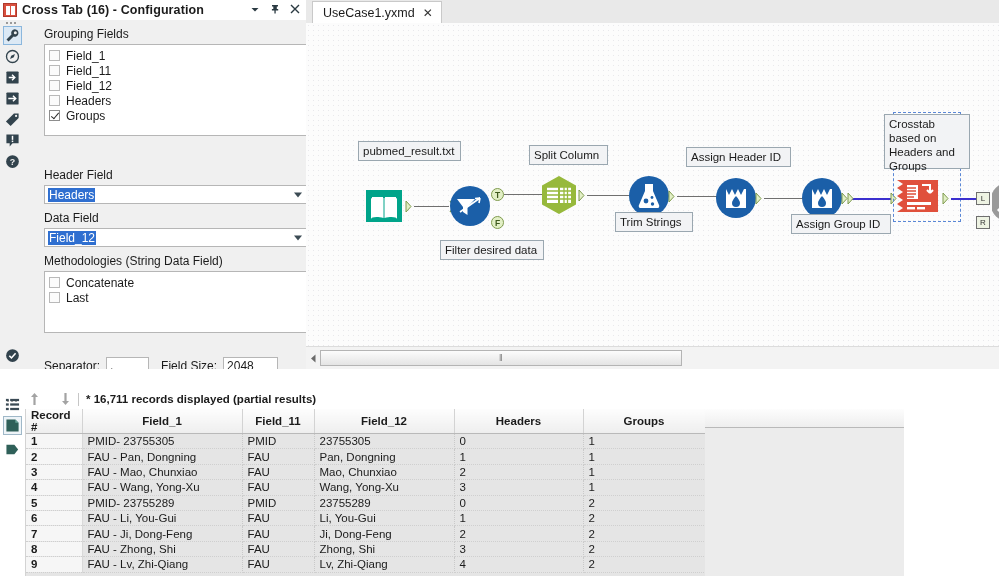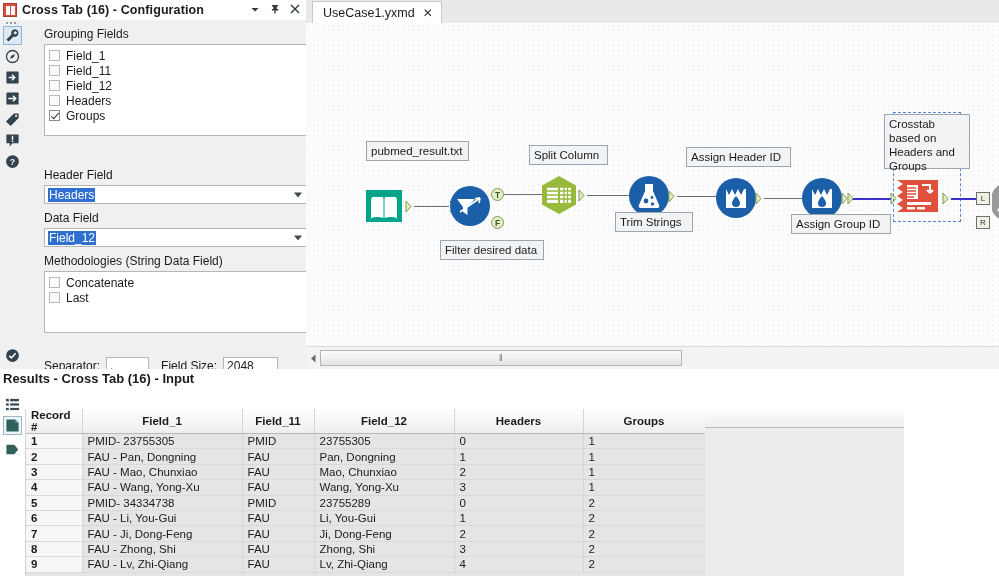--- a/index.html
+++ b/index.html
@@ -413,21 +413,21 @@
 
       <div id="tabstrip">
         <div id="tab1">
           <span class="t-label">UseCase1.yxmd</span>
           <span class="t-close">✕</span>
         </div>
       </div>
 
       <div id="canvas">
 
-        <div class="nlabel" style="left:60px; top:118px; width:103px;">pubmed_result.txt</div>
+        <div class="nlabel" style="left:52px; top:118px; width:103px;">pubmed_result.txt</div>
         <div class="node-icon" style="left:57px; top:162px;">
           <svg width="42" height="42" viewBox="0 0 42 42">
             <path d="M3 5 H39 V37 H3 Z" fill="#00a48a"></path>
             <path d="M9 12 H20 V31 H9 Z M22 12 H33 V31 H22 Z" fill="#ffffff"></path>
             <path d="M20 11 L21 12 L22 11 L22 32 L21 31 L20 32 Z" fill="#00a48a"></path>
             <path d="M11 15 H18 M11 18 H18 M11 21 H18 M24 15 H31 M24 18 H31 M24 21 H31" stroke="#00a48a" stroke-width="0"></path>
             <path d="M3 5 H39 L34 11 H8 Z" fill="#00a48a"></path>
             <path d="M8 14 C8 12 14 11 20.5 13 V33 C14 31 8 32 8 34 Z" fill="#ffffff"></path>
             <path d="M34 14 C34 12 28 11 21.5 13 V33 C28 31 34 32 34 34 Z" fill="#ffffff"></path>
           </svg>
@@ -595,21 +595,20 @@
             <span class="grip">‖</span>
           </div>
         </div>
       </div>
 
     </div>
   </div>
 
   <div id="results">
 
-    <div id="res-title">Results - Cross Tab (16) - Input</div>
 
     <div id="res-rail">
       <div class="r-dots"><span></span><span></span><span></span></div>
       <div class="rr-icon" style="top:5px;">
         <svg width="15" height="15" viewBox="0 0 16 16">
           <rect x="1" y="2" width="3" height="2.4" fill="#3a4a54"></rect>
             <rect x="5.5" y="2" width="9.5" height="2.4" fill="#3a4a54"></rect>
           <rect x="1" y="6.8" width="3" height="2.4" fill="#3a4a54"></rect>
             <rect x="5.5" y="6.8" width="9.5" height="2.4" fill="#3a4a54"></rect>
           <rect x="1" y="11.6" width="3" height="2.4" fill="#3a4a54"></rect>
@@ -622,20 +621,34 @@
           <path d="M11 1.5 V5 H14.5" fill="#6aa59a"></path>
         </svg>
       </div>
       <div class="rr-icon" style="top:50px;">
         <svg width="15" height="15" viewBox="0 0 16 16">
           <path d="M1.5 3 H10 L14 8 L10 13 H1.5 Z" fill="#2f6059"></path>
         </svg>
       </div>
     </div>
 
+    <div id="res-toolbar">
+      <div class="arrow-btn">
+        <svg width="11" height="14" viewBox="0 0 11 14">
+            <path d="M5.5 1 L9 5 H6.6 V13 H4.4 V5 H2 Z" fill="#a3a3a3"></path>
+          </svg>
+      </div>
+      <div class="arrow-btn" style="margin-left:13px;">
+        <svg width="11" height="14" viewBox="0 0 11 14">
+            <path d="M5.5 13 L9 9 H6.6 V1 H4.4 V9 H2 Z" fill="#a3a3a3"></path>
+          </svg>
+      </div>
+      <div class="tb-sep"></div>
+      <div id="rec-count">* 16,711 records displayed (partial results)</div>
+    </div>
 
     <div id="grid-wrap">
       <div id="grid-head-blank"></div>
       <div id="grid-blank" style="top:19px; height:148px;"></div>
       <table class="grid">
         <colgroup>
           <col style="width:56px">
             <col style="width:160px">
             <col style="width:72px">
           <col style="width:140px">
@@ -680,21 +693,21 @@
           <tr>
             <td class="rec">4</td>
             <td>FAU - Wang, Yong-Xu</td>
             <td>FAU</td>
             <td>Wang, Yong-Xu</td>
             <td>3</td>
             <td>1</td>
           </tr>
           <tr>
             <td class="rec">5</td>
-            <td>PMID- 34334738</td>
+            <td>PMID- 23755289</td>
             <td>PMID</td>
             <td>23755289</td>
             <td>0</td>
             <td>2</td>
           </tr>
           <tr>
             <td class="rec">6</td>
             <td>FAU - Li, You-Gui</td>
             <td>FAU</td>
             <td>Li, You-Gui</td>

